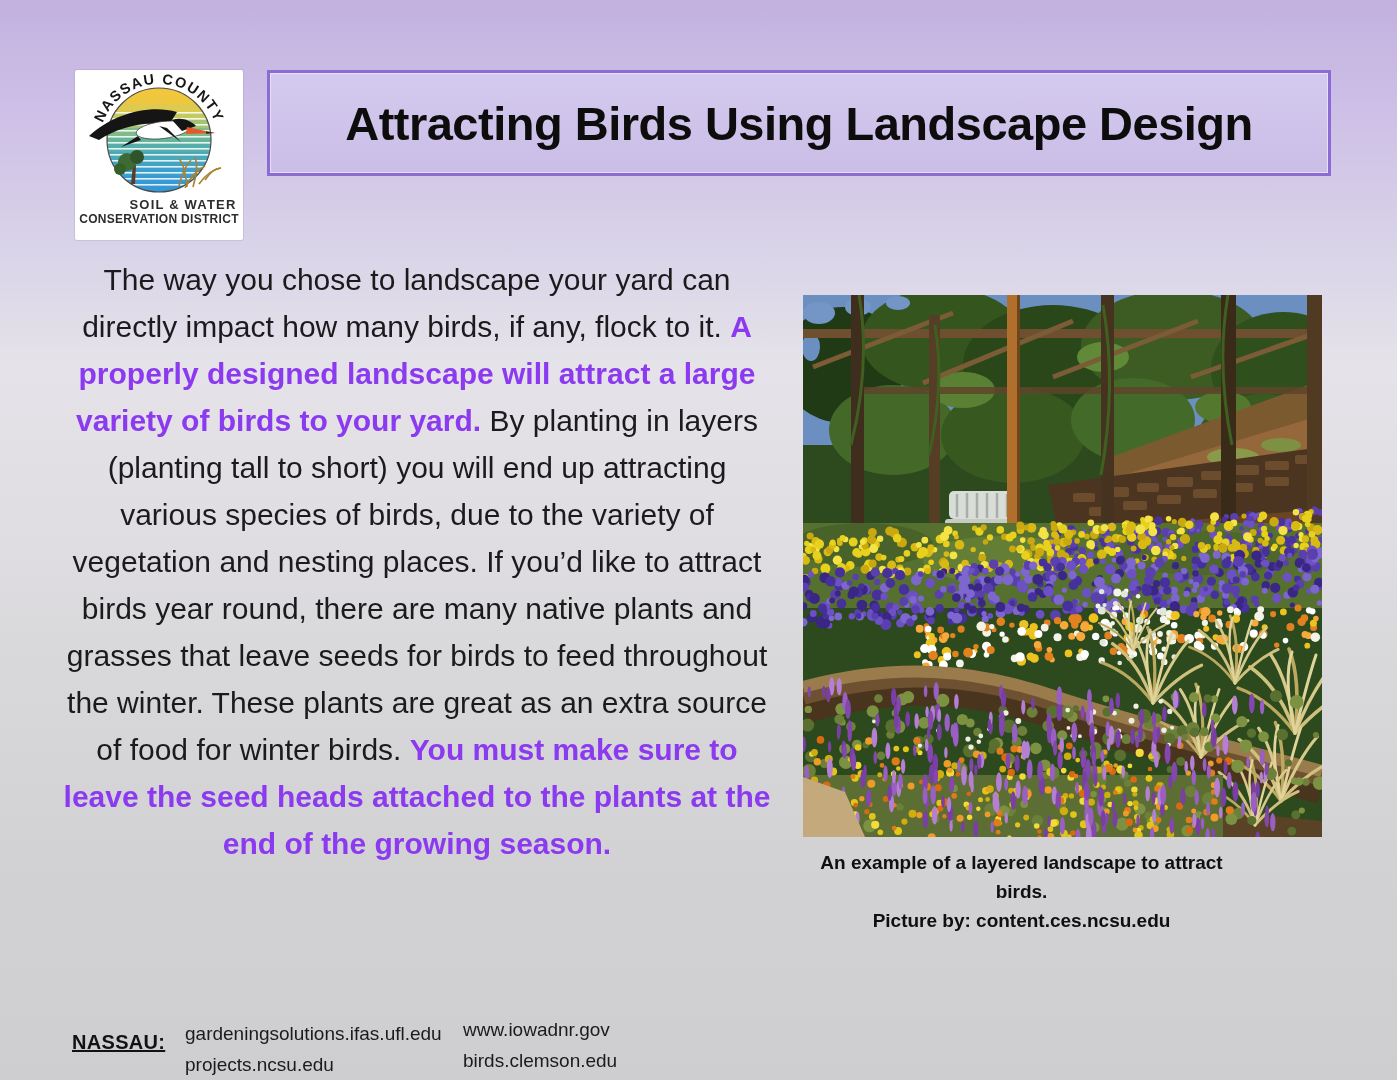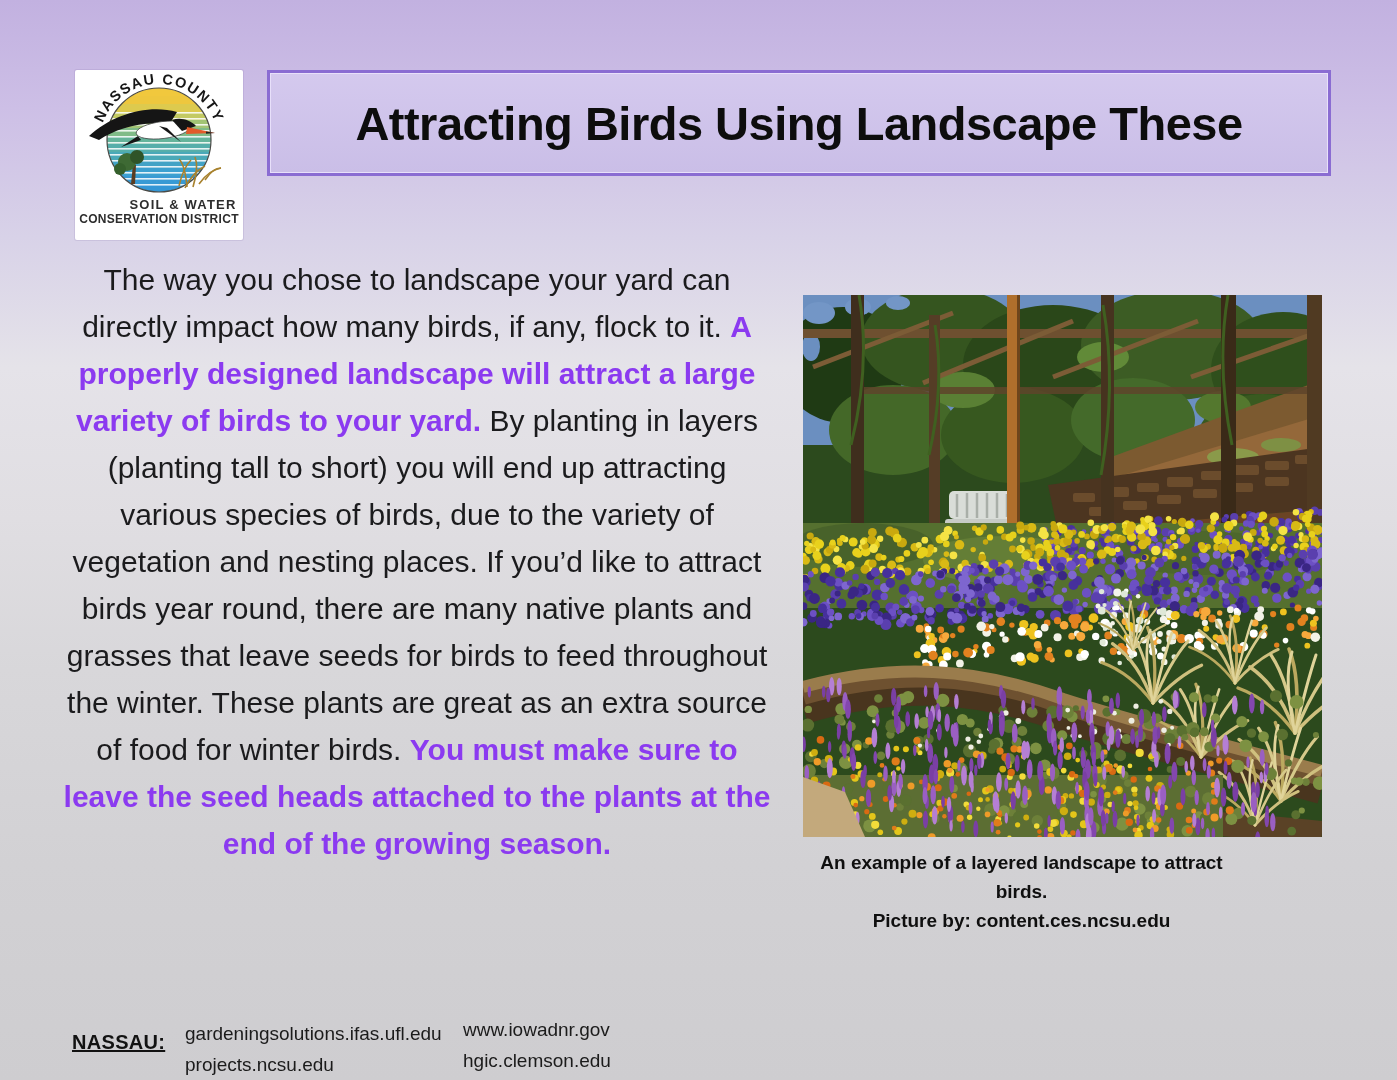--- a/index.html
+++ b/index.html
@@ -121,21 +121,21 @@
       <path id="logoArc" d="M 26,58.5 A 60,60 0 0 1 142,58.5" fill="none"></path>
       <text font-size="14.5" font-weight="bold" fill="#161616" letter-spacing="1.5">
         <textPath href="#logoArc" startOffset="50%" text-anchor="middle">NASSAU COUNTY</textPath>
       </text>
     </svg>
     <div class="logo-line1">SOIL &amp; WATER</div>
     <div class="logo-line2">CONSERVATION DISTRICT</div>
   </div>
 
   <div class="title-box">
-    <h1>Attracting Birds Using Landscape These</h1>
+    <h1>Attracting Birds Using Landscape Design</h1>
   </div>
 
   <p class="body-text"><span class="n">The way you chose to landscape your yard can directly impact how many birds, if any, flock to it. </span><span class="h">A properly designed landscape will attract a large variety of birds to your yard.</span><span class="n"> By planting in layers (planting tall to short) you will end up attracting various species of birds, due to the variety of vegetation and nesting places. If you’d like to attract birds year round, there are many native plants and grasses that leave seeds for birds to feed throughout the winter. These plants are great as an extra source of food for winter birds. </span><span class="h">You must make sure to leave the seed heads attached to the plants at the end of the growing season.</span></p>
 
   <div class="figure">
     <div class="photo">
       <svg viewBox="0 0 519 542" preserveAspectRatio="none">
 
         <rect x="0" y="0" width="519" height="150" fill="#6b8fc0"></rect>
 
@@ -2068,16 +2068,16 @@
     </div>
   </div>
 
   <div class="src-label">NASSAU:</div>
   <div class="src-col1">
     <div>gardeningsolutions.ifas.ufl.edu</div>
     <div>projects.ncsu.edu</div>
   </div>
   <div class="src-col2">
     <div>www.iowadnr.gov</div>
-    <div>hgic.clemson.edu</div>
+    <div>birds.clemson.edu</div>
   </div>
 
 </div>
 
 </body></html>

